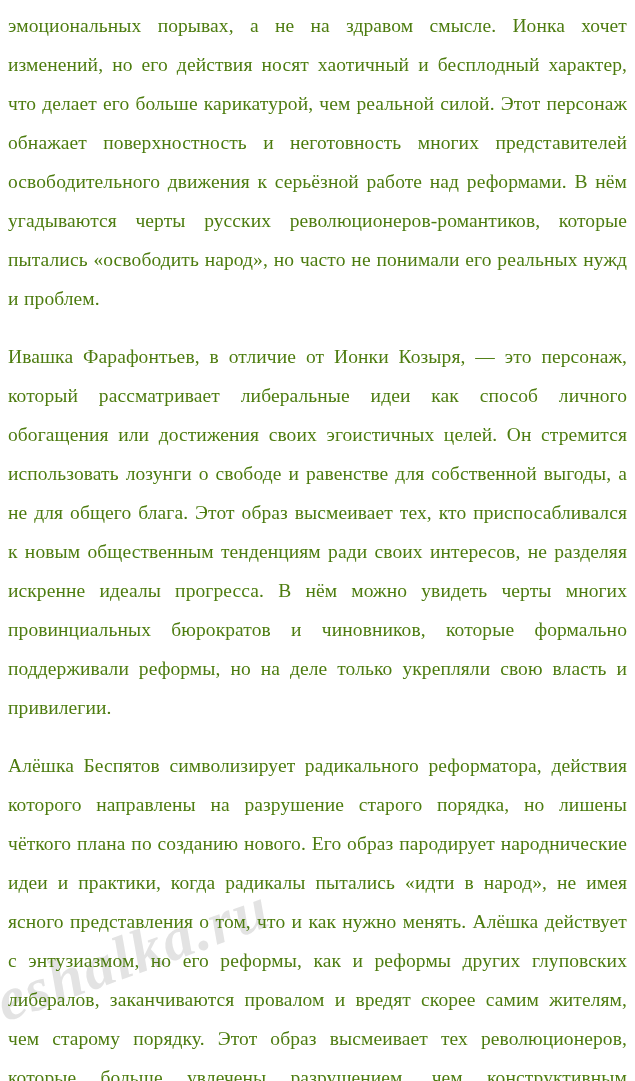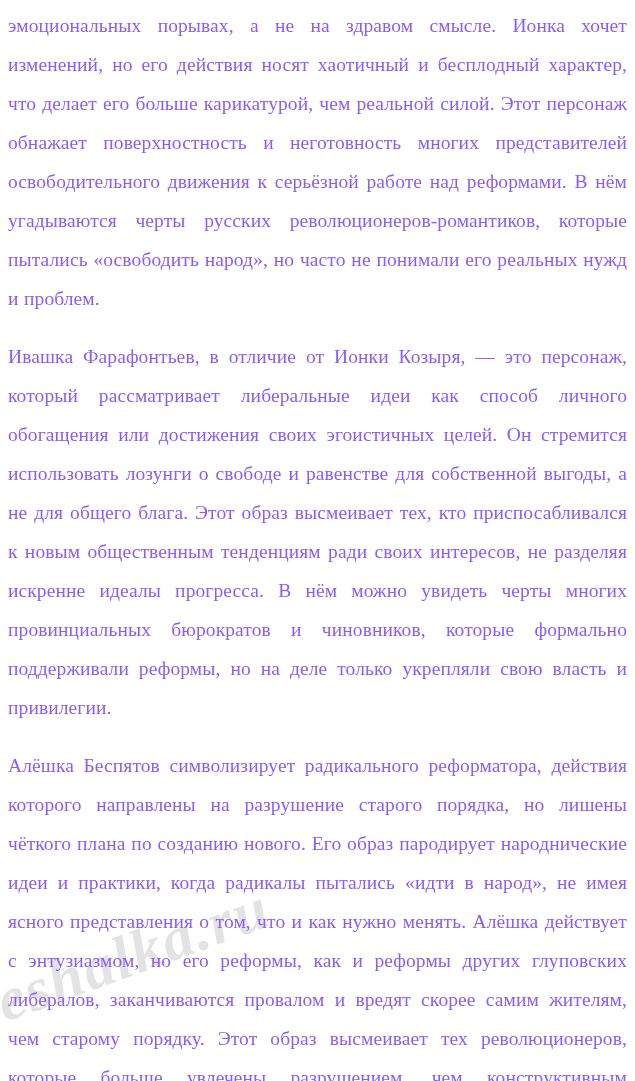--- a/index.html
+++ b/index.html
@@ -27,21 +27,21 @@
     z-index: 2;
   }
   p.para {
     margin: 0 0 19px 0;
     text-align: justify;
     text-justify: inter-word;
     font-size: 19.5px;
     line-height: 39px;
     letter-spacing: 0.1px;
     word-spacing: 0.5px;
-    color: #8b5cf6;
+    color: #4d7c0f;
   }
   p.para:last-child {
     margin-bottom: 0;
   }
   .watermark {
     position: absolute;
     left: -14px;
     bottom: 36px;
     z-index: 1;
     pointer-events: none;

